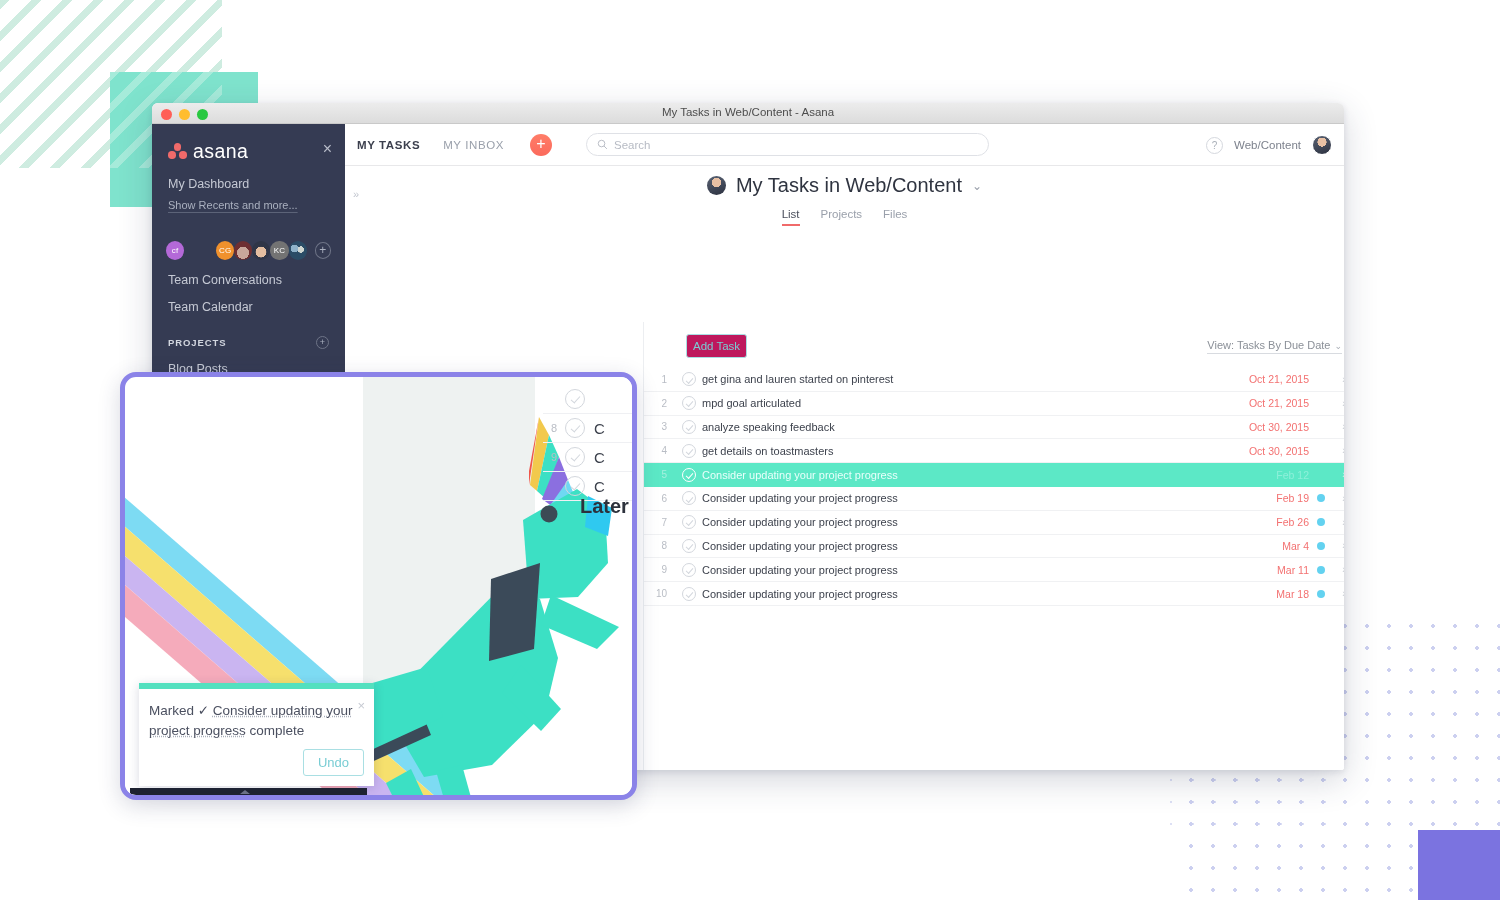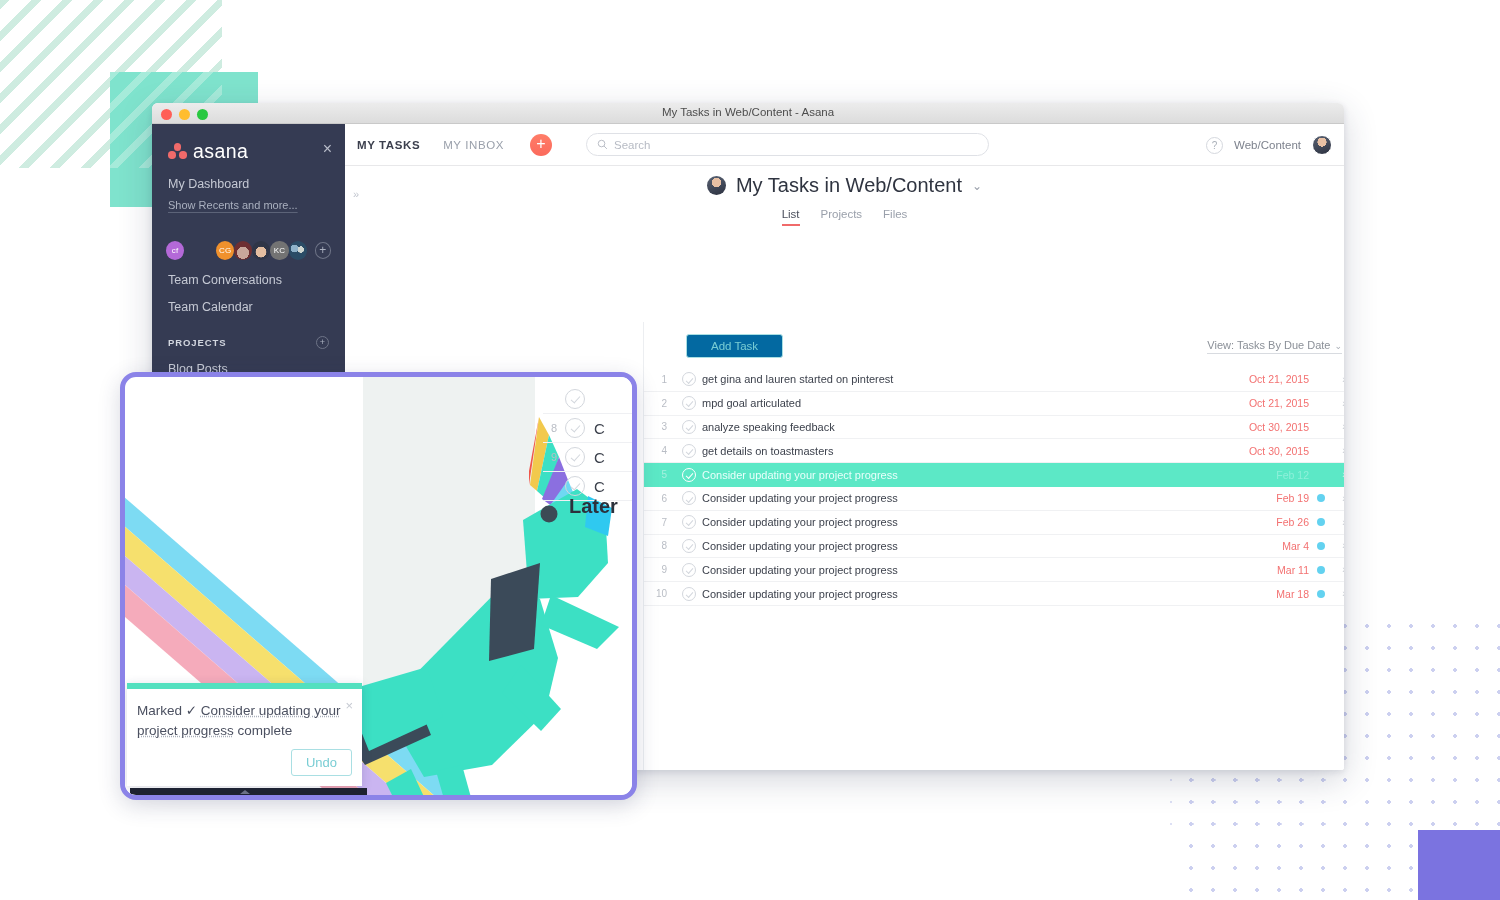--- a/index.html
+++ b/index.html
@@ -157,22 +157,22 @@
   .ph-tab { font-size: 11.5px; color: #9aa0ab; padding-bottom: 4px; }
   .ph-tab.active { color: #4a4f5c; border-bottom: 2px solid #f06a6a; }
   .collapse-caret { position: absolute; left: 8px; top: 22px; color: #c2c6cf; font-size: 11px; }
 
   .tasklist-panel {
     position: absolute; left: 298px; top: 156px; width: 710px; bottom: 0;
     background: #fff; border-left: 1px solid #eceef1; border-right: 1px solid #eceef1;
   }
   .tl-toolbar { display: flex; align-items: center; justify-content: space-between; padding: 12px 10px 10px 42px; }
   .addtask {
-    border: 1px solid #a9dfe3; color: #79cdd4; background: #0369a1;
-    font-size: 11.5px; padding: 5px 24px; border-radius: 3px;
+    border: 1px solid #a9dfe3; color: #79cdd4; background: #be185d;
+    font-size: 11.5px; padding: 5px 6px; border-radius: 3px;
     font-family: "Liberation Sans", sans-serif;
   }
   .viewsel {
     font-size: 11px; color: #8b9098; border-bottom: 1px solid #d8dbe0; padding-bottom: 2px;
   }
   .viewsel .cv { color: #a8adb5; margin-left: 4px; font-size: 9px; }
 
   .trow {
     display: flex; align-items: center; height: 23.8px;
     border-bottom: 1px solid #f0f1f3; position: relative;
@@ -224,25 +224,25 @@
   .zc-gray { position: absolute; left: 238px; top: 0; width: 293px; height: 333px; background: #eef2f1; }
   .zc-white { position: absolute; left: 410px; top: 0; width: 121px; height: 428px; background: #fff; }
   .zc-dark-strip { position: absolute; left: 0; top: 333px; width: 238px; height: 95px; background: #fff; }
   .zc-rows { position: absolute; left: 418px; top: 8px; width: 120px; }
   .zc-row { display:flex; align-items:center; height: 29px; border-bottom: 1px solid #eff0f3; }
   .zc-row .n { width: 22px; font-size: 11px; color: #b9bdc5; text-align: right; padding-right: 8px; }
   .zc-row .r { width: 20px; height: 20px; border-radius: 50%; border: 1.4px solid #d3d7dd; position: relative; flex:none; }
   .zc-row .r:after { content:""; position:absolute; left:5px; top:6px; width:8px; height:4px;
       border-left: 1.6px solid #d3d7dd; border-bottom: 1.6px solid #d3d7dd; transform: rotate(-48deg); }
   .zc-row .t { font-size: 15px; color: #3d424d; margin-left: 9px; }
-  .zc-later { position: absolute; left: 444px; top: 118px; font-size: 20px; font-weight: 700; color: #2c313c; }
+  .zc-later { position: absolute; left: 455px; top: 118px; font-size: 20px; font-weight: 700; color: #2c313c; }
 
   
   .toast {
-    position: absolute; left: 2px; bottom: 9px; width: 235px; background: #fff;
+    position: absolute; left: 14px; bottom: 9px; width: 235px; background: #fff;
     border-top: 6px solid #53e0bf; box-shadow: 0 2px 10px rgba(40,45,90,.18);
   }
   .toast-body { padding: 12px 12px 8px 10px; position: relative; }
   .toast-text { font-size: 13.5px; color: #4b5060; line-height: 20px; }
   .toast-text u { text-decoration: underline; text-decoration-style: dotted; text-decoration-color:#aab0bb; }
   .toast-x { position: absolute; right: 9px; top: 9px; color: #c6cad2; font-size: 13px; }
   .toast-foot { display:flex; justify-content:flex-end; padding: 0 10px 10px 0; }
   .undo {
     border: 1px solid #a9dfe3; color: #79cdd4; background: #fff;
     font-size: 13px; padding: 5px 14px; border-radius: 3px;

